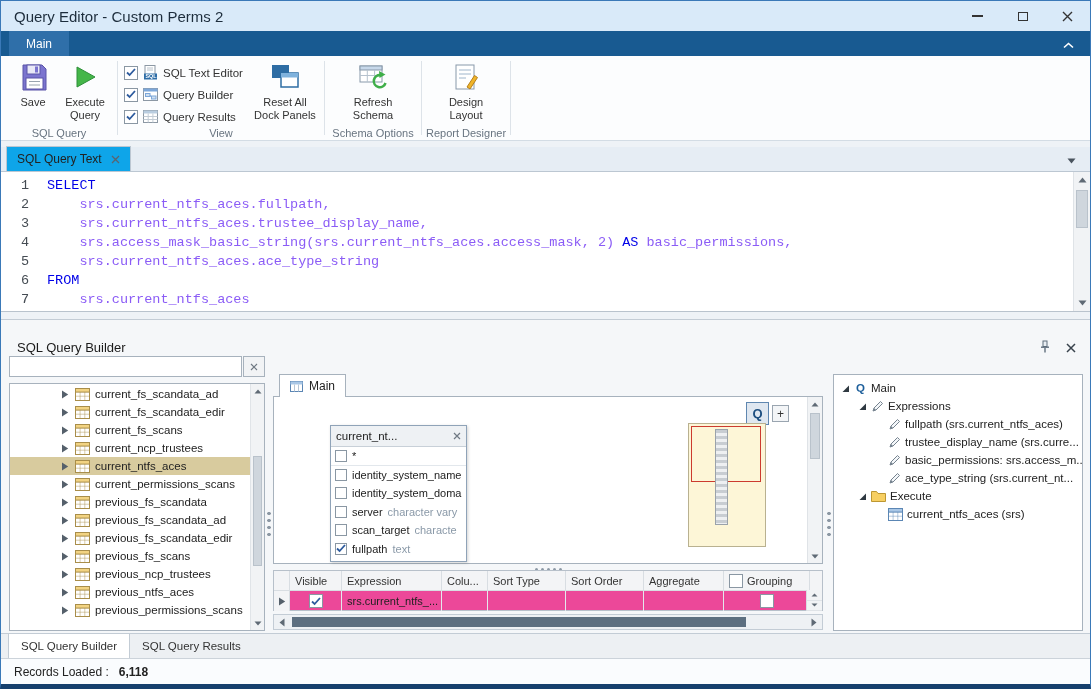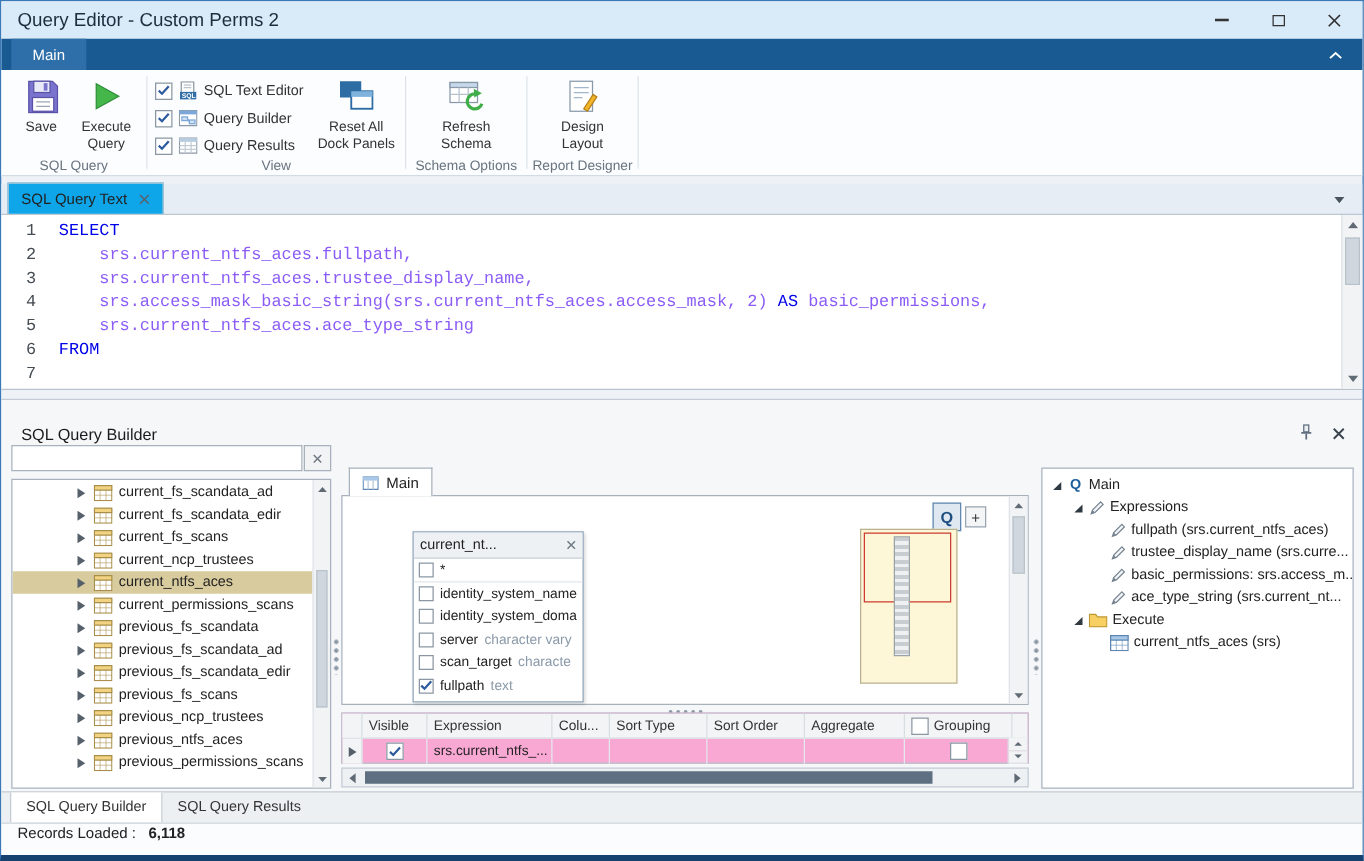--- a/index.html
+++ b/index.html
@@ -88,21 +88,21 @@
   .addbtn{position:absolute;left:498px;top:8px;width:17px;height:17px;background:#f3f5f7;border:1px solid #9aa5b0;display:flex;align-items:center;justify-content:center;font-size:12px;color:#333;}
   .overview{position:absolute;left:414px;top:26px;width:78px;height:124px;background:#fdf6d7;border:1px solid #b9b190;}
   .ov-viewport{position:absolute;left:2px;top:2px;width:70px;height:56px;border:1px solid #cc3b2f;}
   .ov-card{position:absolute;left:26px;top:5px;width:13px;height:96px;background:repeating-linear-gradient(#c8cdd2 0 3px,#eef0f2 3px 6px);border:1px solid #9aa2aa;}
   .dg-vscroll{position:absolute;right:0;top:0;bottom:0;width:15px;background:#f1f3f5;border-left:1px solid #dfe3e7;display:flex;flex-direction:column;}
   .dg-vscroll .sb-btn{height:14px;}
   .hdots{position:absolute;left:0;right:0;top:192px;height:6px;display:flex;align-items:center;justify-content:center;gap:3px;}
   .hdots i{width:3px;height:3px;border-radius:50%;background:#8c98a4;}
 
   
-  .grid{position:absolute;left:0;top:196px;right:0;height:41px;border:1px solid #b7c0ca;background:#f9a8d4;}
+  .grid{position:absolute;left:0;top:196px;right:0;height:41px;border:1px solid #b7c0ca;background:#ec4899;}
   .grid-header{height:20px;display:flex;background:#f3f4f6;border-bottom:1px solid #d8dde2;}
   .gh-cell{border-right:1px solid #d8dde2;display:flex;align-items:center;padding:0 5px;font-size:11px;color:#333;gap:4px;white-space:nowrap;overflow:hidden;}
   .grid-row{height:20px;display:flex;}
   .g-cell{border-right:1px solid #e4e8ec;display:flex;align-items:center;padding:0 5px;font-size:11px;color:#222;white-space:nowrap;overflow:hidden;}
   .g-cell.center{justify-content:center;}
   .g-gutter{width:16px;background:#f3f4f6;border-right:1px solid #d8dde2;display:flex;align-items:center;justify-content:center;flex:none;}
   .g-gutter.gh{background:#f3f4f6;}
   .spinner{position:absolute;right:0;top:19px;width:16px;height:21px;border-left:1px solid #d8dde2;display:flex;flex-direction:column;}
   .spin-btn{flex:1;background:#f1f3f5;border-bottom:1px solid #dfe3e7;display:flex;align-items:center;justify-content:center;}
   .hscroll{position:absolute;left:0;right:0;top:240px;height:16px;background:#eef1f4;border:1px solid #c3ccd5;display:flex;align-items:center;}
@@ -112,21 +112,21 @@
 
   
   .right-panel{position:absolute;left:832px;top:54px;width:250px;bottom:2px;background:#fff;border:1px solid #a7b2bd;overflow:hidden;}
   .outline-row{height:18px;display:flex;align-items:center;gap:4px;font-size:11.5px;color:#222;white-space:nowrap;overflow:hidden;}
   #query-outline{padding-top:4px;}
 
   
   .dock-tabstrip{position:absolute;left:0;top:632px;right:0;height:25px;background:#edf0f3;border-top:1px solid #c3ccd5;display:flex;padding-left:7px;}
   .dock-tab{height:100%;padding:0 12px;display:flex;align-items:center;font-size:11.5px;color:#333;}
   .dock-tab.active{background:#fff;border-left:1px solid #c3ccd5;border-right:1px solid #c3ccd5;}
-  .statusbar{position:absolute;left:0;top:657px;right:0;height:26px;background:#fafcfe;border-top:1px solid #ccd3da;display:flex;padding-left:13px;font-size:12px;color:#222;}
+  .statusbar{position:absolute;left:0;top:657px;right:0;height:26px;background:#fafcfe;border-top:1px solid #ccd3da;display:flex;align-items:center;padding-left:13px;font-size:12px;color:#222;}
   .status-value{margin-left:10px;font-weight:bold;}
 </style>
 </head>
 <body>
 
 <div class="window">
 
   <div class="titlebar">
     <span class="title">Query Editor - Custom Perms 2</span>
     <div class="win-controls">
@@ -306,20 +306,21 @@
         <div>6</div>
         <div>7</div>
       </div>
     <div class="code">
         <div class="code-line"><span class="kw">SELECT</span></div>
         <div class="code-line"><span class="plain">    srs.current_ntfs_aces.fullpath,</span></div>
         <div class="code-line"><span class="plain">    srs.current_ntfs_aces.trustee_display_name,</span></div>
         <div class="code-line"><span class="plain">    srs.access_mask_basic_string(srs.current_ntfs_aces.access_mask, 2) </span><span class="kw">AS</span><span class="plain"> basic_permissions,</span></div>
         <div class="code-line"><span class="plain">    srs.current_ntfs_aces.ace_type_string</span></div>
         <div class="code-line"><span class="kw">FROM</span></div>
+        <div class="code-line"><span class="plain">    srs.current_ntfs_aces</span></div>
       </div>
     <div class="vscroll">
       <div class="sb-btn">
           <svg width="9" height="6" viewBox="0 0 9 6">
             <polygon points="4.5,0.5 8.5,5.5 0.5,5.5" fill="#5f6a75"></polygon>
           </svg>
         </div>
       <div class="sb-track">
           <div class="sb-thumb" style="top:2px;height:38px;"></div>
         </div>

